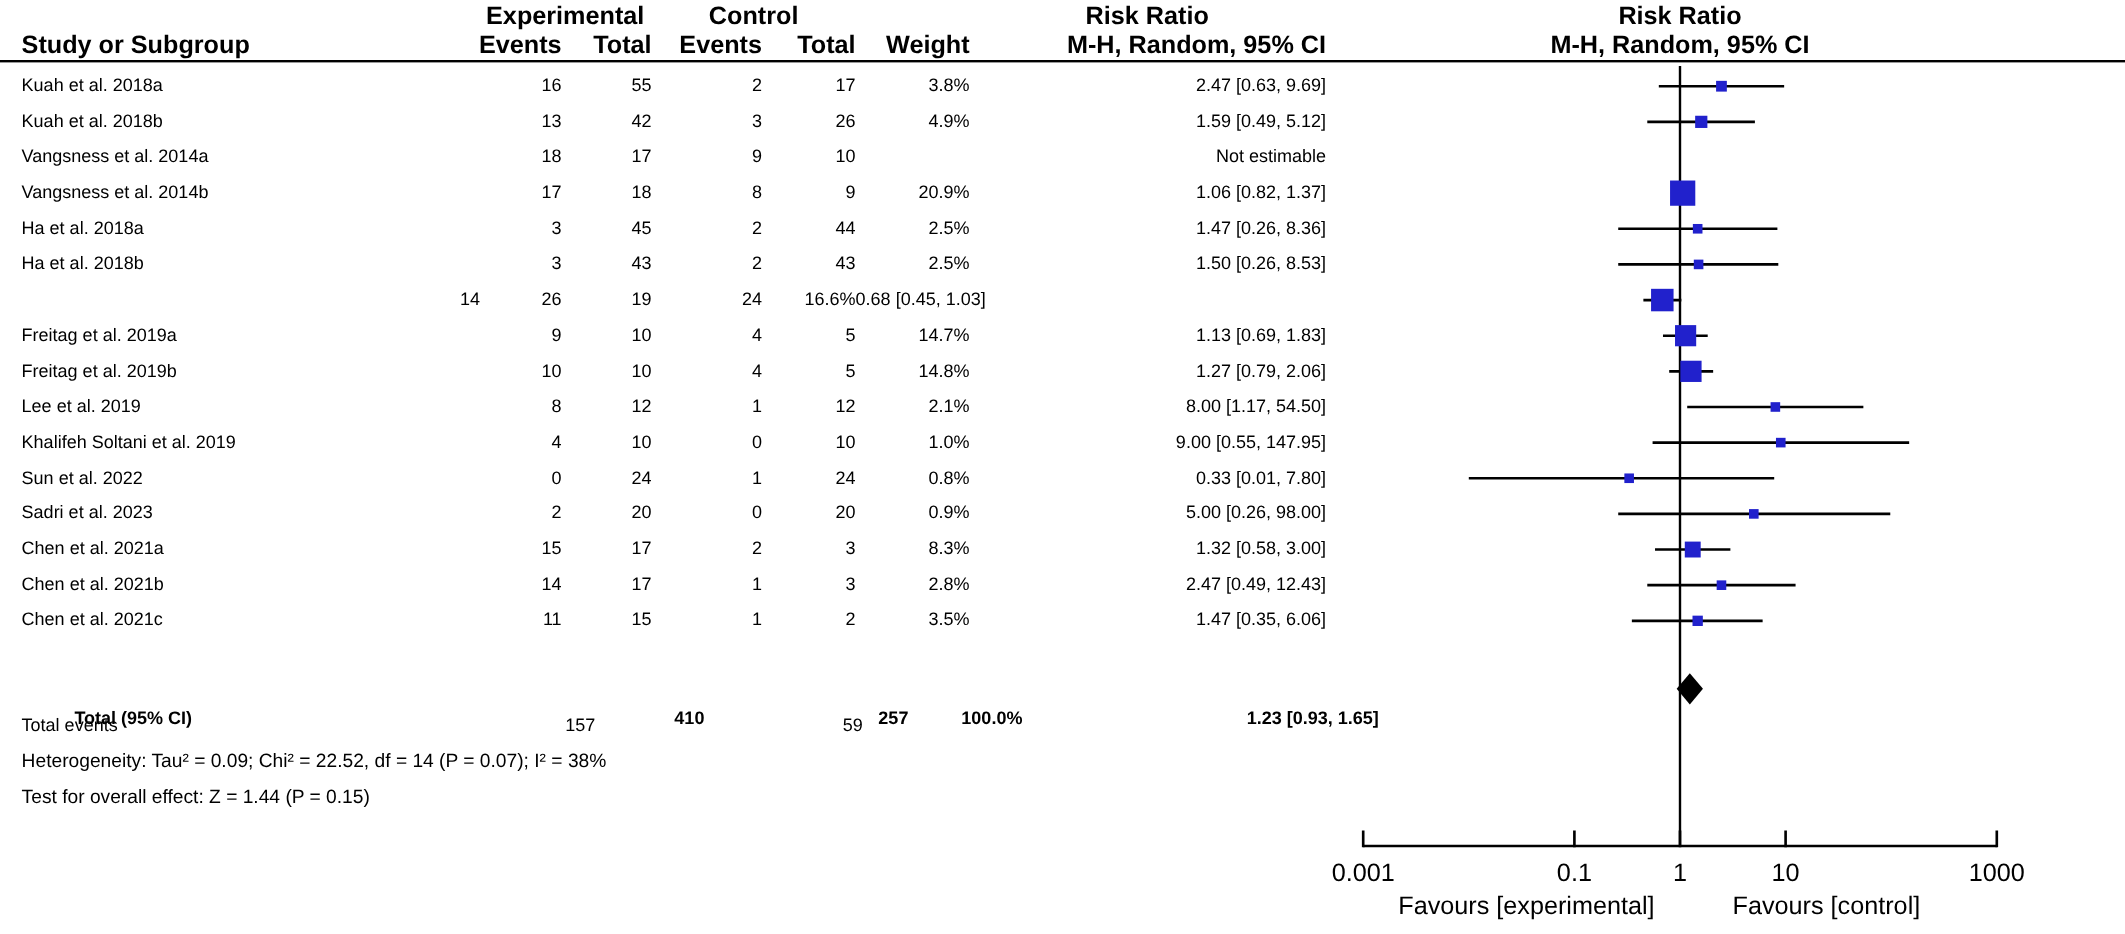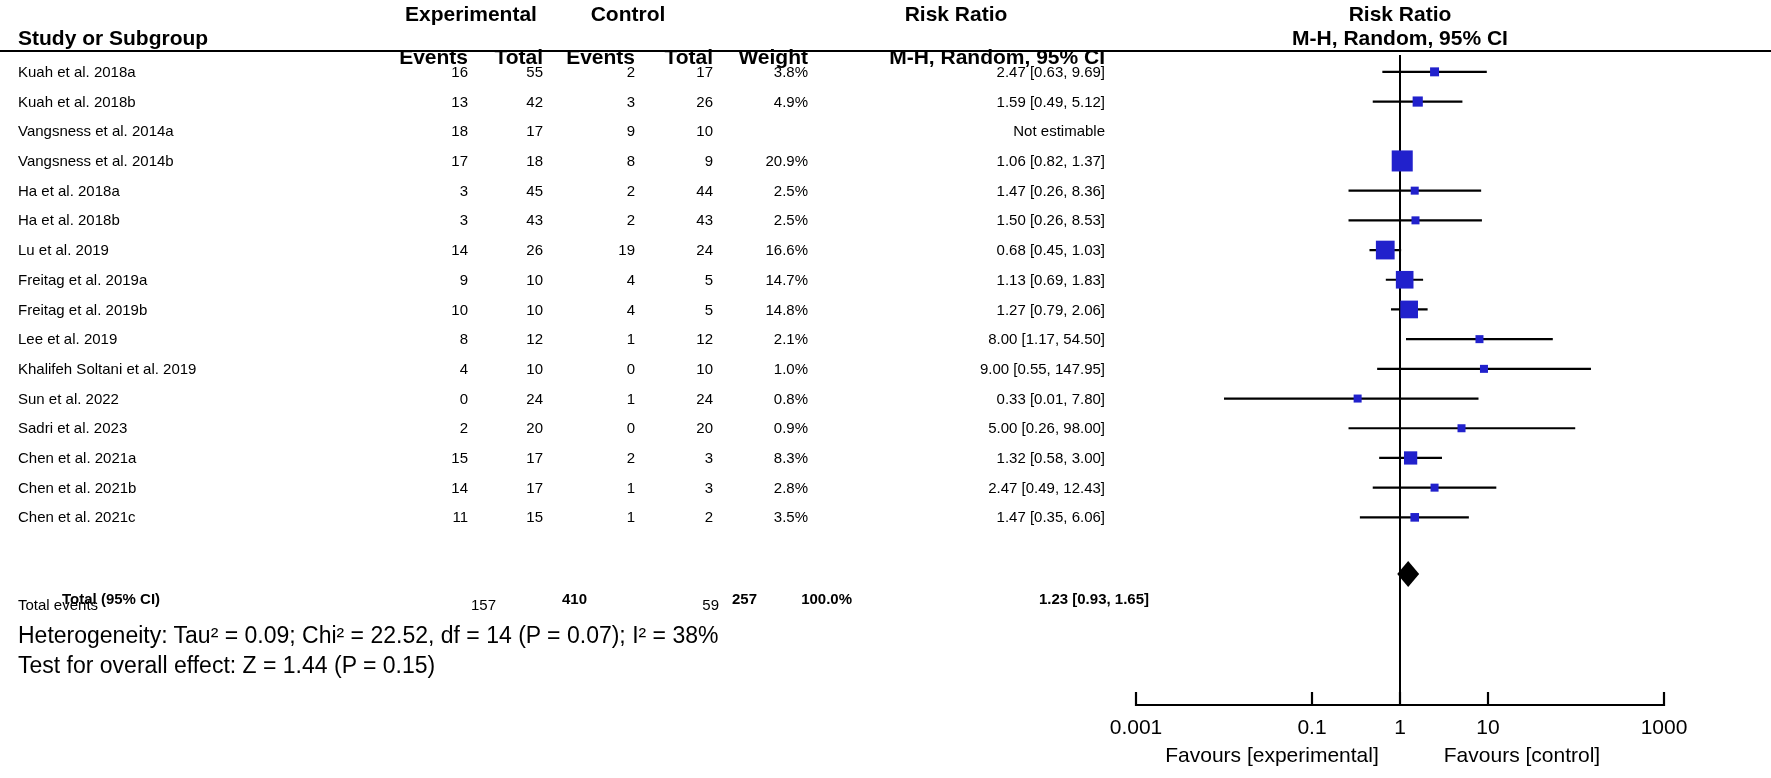--- a/index.html
+++ b/index.html
@@ -12,39 +12,39 @@
     overflow:hidden;
   }
   
   #header{
     position:absolute;left:0;top:0;width:1771px;height:50px;
     border-bottom:2.4px solid #000;
     font-weight:bold;font-size:21px;
   }
   .hdr{position:absolute;white-space:nowrap;}
   .hdr.center{transform:translateX(-50%);}
-  .hdr.right{transform:translateX(-100%);margin-top:19px;}
+  .hdr.right{transform:translateX(-100%);}
   .row1{top:2px;}
   .row2{top:26px;}
   
   .grid-row{
     display:grid;
     grid-template-columns:382px 68px 75px 92px 78px 95px 297px;
     padding-left:18px;
     height:29.7px;line-height:29.7px;
     font-size:15px;white-space:nowrap;
   }
   .grid-row .num{text-align:right;}
   .grid-row .study{text-align:left;}
   #study-rows{position:absolute;left:0;top:57px;width:1110px;}
   #total-row{position:absolute;left:0;top:584px;width:1110px;font-weight:bold;margin-left:44px;}
   #total-events-row{position:absolute;left:0;top:590px;width:1110px;gap:28px;}
   .stat-line{
     position:absolute;left:18px;width:1000px;height:30px;line-height:30px;
-    font-size:23px;white-space:nowrap;
+    font-size:16px;white-space:nowrap;
   }
   #het-line{top:620px;}
   #test-line{top:650px;}
   
   #plot-svg{position:absolute;left:0;top:0;}
 </style>
 </head>
 <body>
 
 <div id="figure">
@@ -114,21 +114,20 @@
       <div class="grid-row">
         <div class="study">Ha et al. 2018b</div>
         <div class="num">3</div>
         <div class="num">43</div>
         <div class="num">2</div>
         <div class="num">43</div>
         <div class="num">2.5%</div>
         <div class="num">1.50 [0.26, 8.53]</div>
       </div>
       <div class="grid-row">
-        <div class="study">Lu et al. 2019</div>
         <div class="num">14</div>
         <div class="num">26</div>
         <div class="num">19</div>
         <div class="num">24</div>
         <div class="num">16.6%</div>
         <div class="num">0.68 [0.45, 1.03]</div>
       </div>
       <div class="grid-row">
         <div class="study">Freitag et al. 2019a</div>
         <div class="num">9</div>

